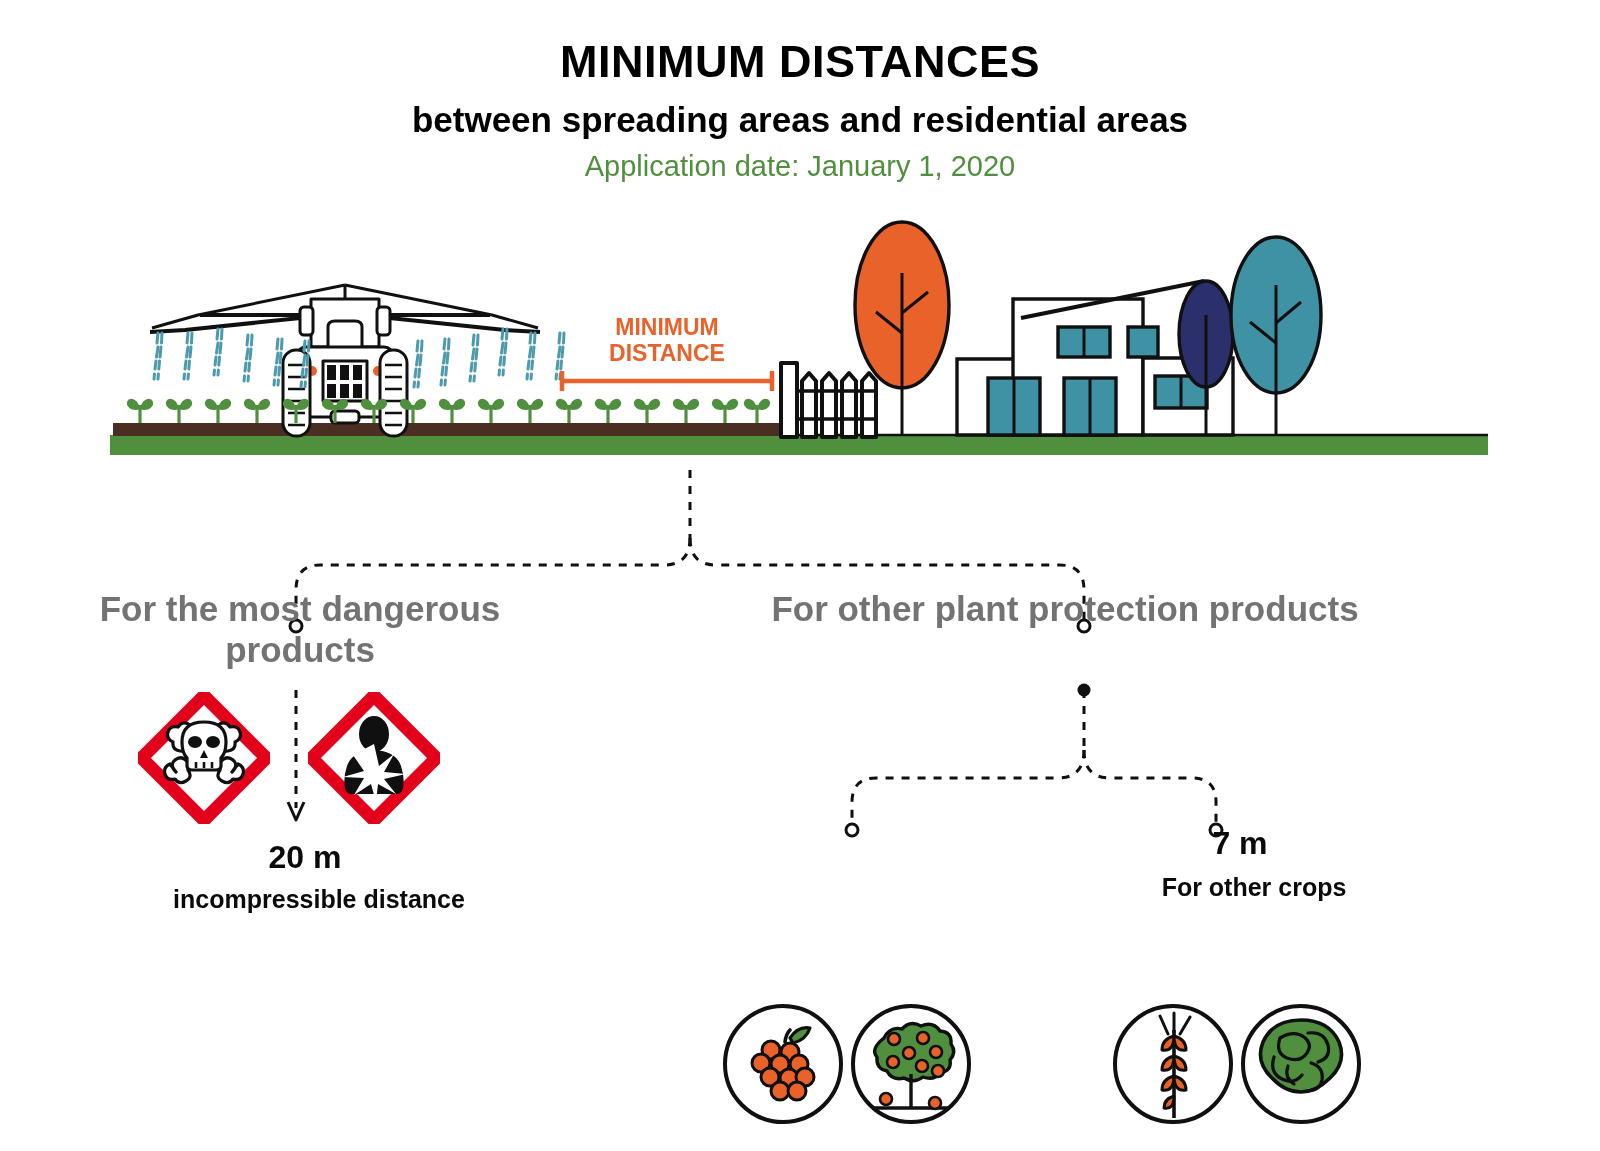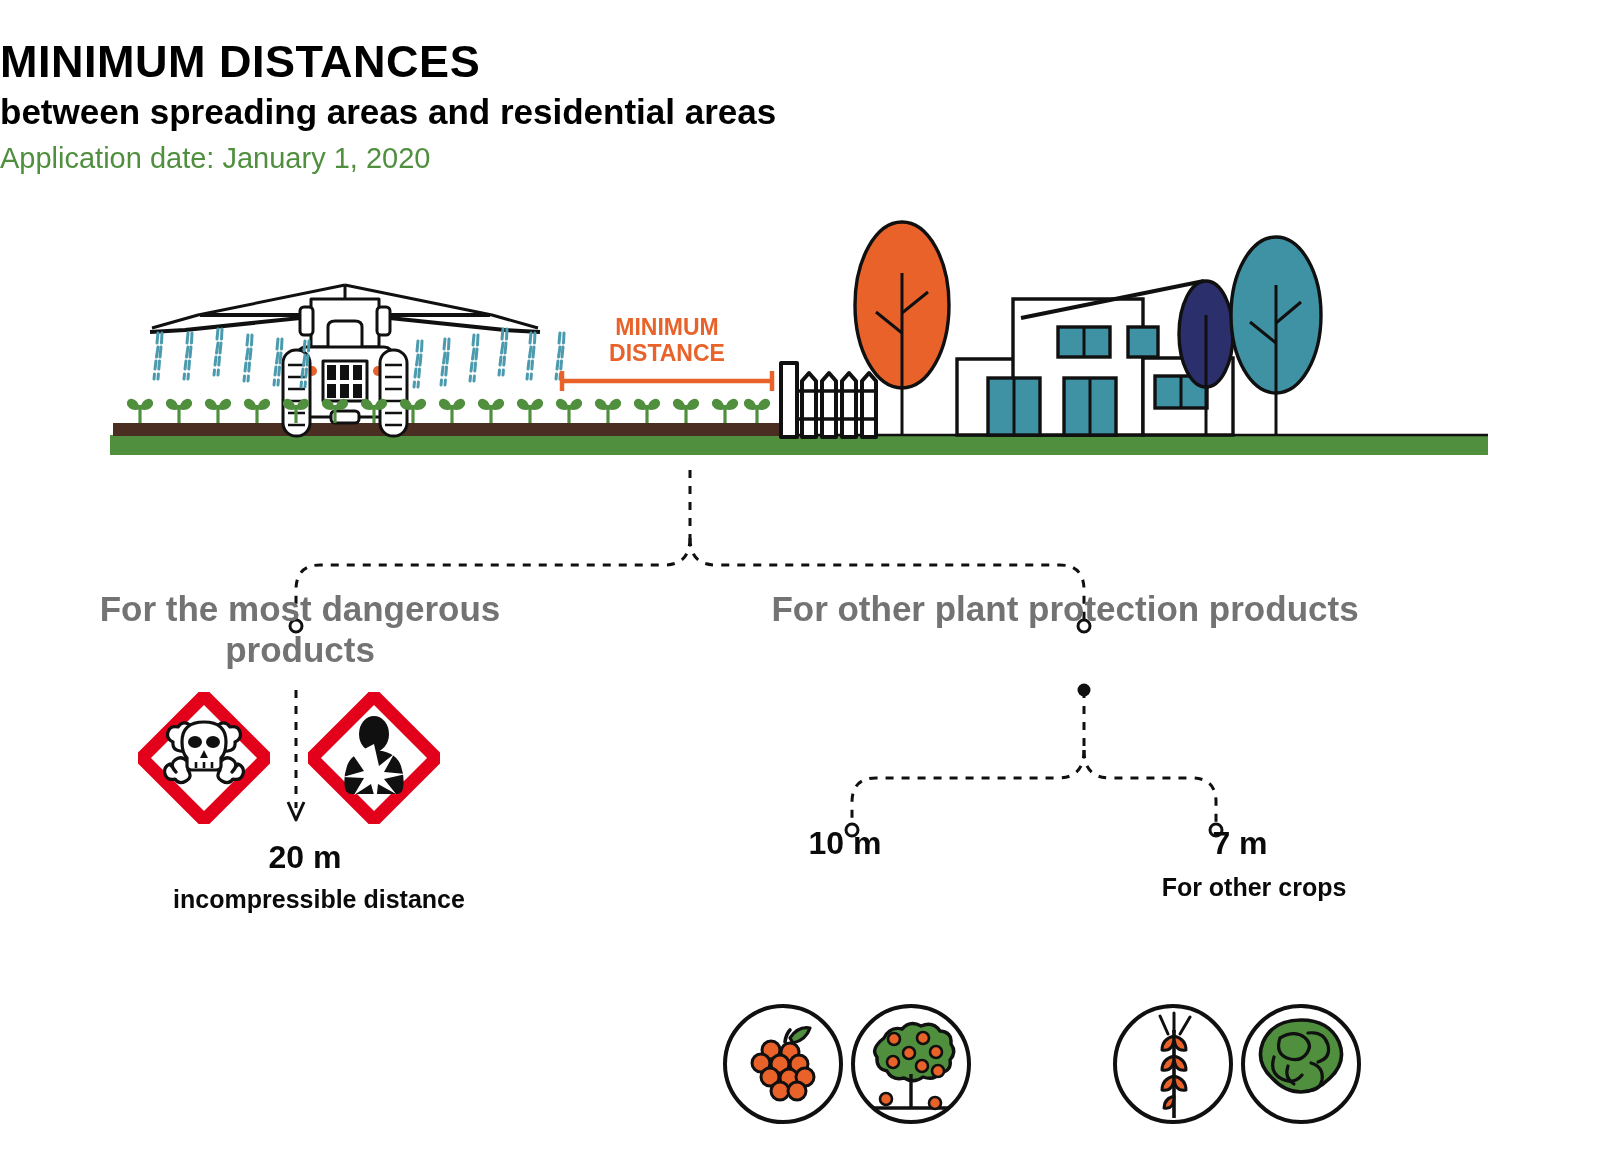--- a/index.html
+++ b/index.html
@@ -20,34 +20,35 @@
     left: 0; top: 0;
     width: 1600px;
     height: 1151px;
   }
 
   
   .title-block {
     position: absolute;
     left: 0; top: 38px;
     width: 1600px;
+    text-align: center;
   }
   .title-main {
     font-size: 45px;
     font-weight: bold;
     letter-spacing: 0.5px;
     color: #000000;
     line-height: 1.08;
   }
   .title-sub {
     font-size: 35px;
     font-weight: bold;
     color: #000000;
     line-height: 1.18;
-    margin-top: 4px;
+    margin-top: 12px;
   }
   .title-date {
     font-size: 29px;
     color: #4f8f3e;
     margin-top: 9px;
     line-height: 1.2;
   }
 
   
   .scene {
@@ -344,21 +345,20 @@
       </g>
 
       <path d="M66 52 L71 74 L86 62 L76 80 L98 82 L76 87 L88 102 L70 92 L68 110 L63 92
                L46 103 L56 86 L35 85 L56 79 L45 63 Z" fill="#ffffff"></path>
     </svg>
   </div>
 
   <div class="val-big" id="left-20m">20 m</div>
   <div class="val-sub" id="left-desc">incompressible distance</div>
 
-  <div class="val-big" id="mid-10m">10 m</div>
 
   <div class="val-big" id="right-5m">7 m</div>
   <div class="val-sub" id="right-desc">For other crops</div>
 
   <div class="crop-icons" id="crops-left">
     <svg width="250" height="130" viewBox="0 0 250 130" xmlns="http://www.w3.org/2000/svg">
       <g>
         <circle cx="61" cy="64" r="58" fill="#ffffff" stroke="#101010" stroke-width="4"></circle>
         <path d="M68 38 q8 -12 20 -10 q-4 12 -17 15 Z" fill="#4f8f3e" stroke="#101010" stroke-width="3.2" stroke-linejoin="round"></path>
         <path d="M63 42 q1 -8 5 -12" fill="none" stroke="#101010" stroke-width="3.6" stroke-linecap="round"></path>

